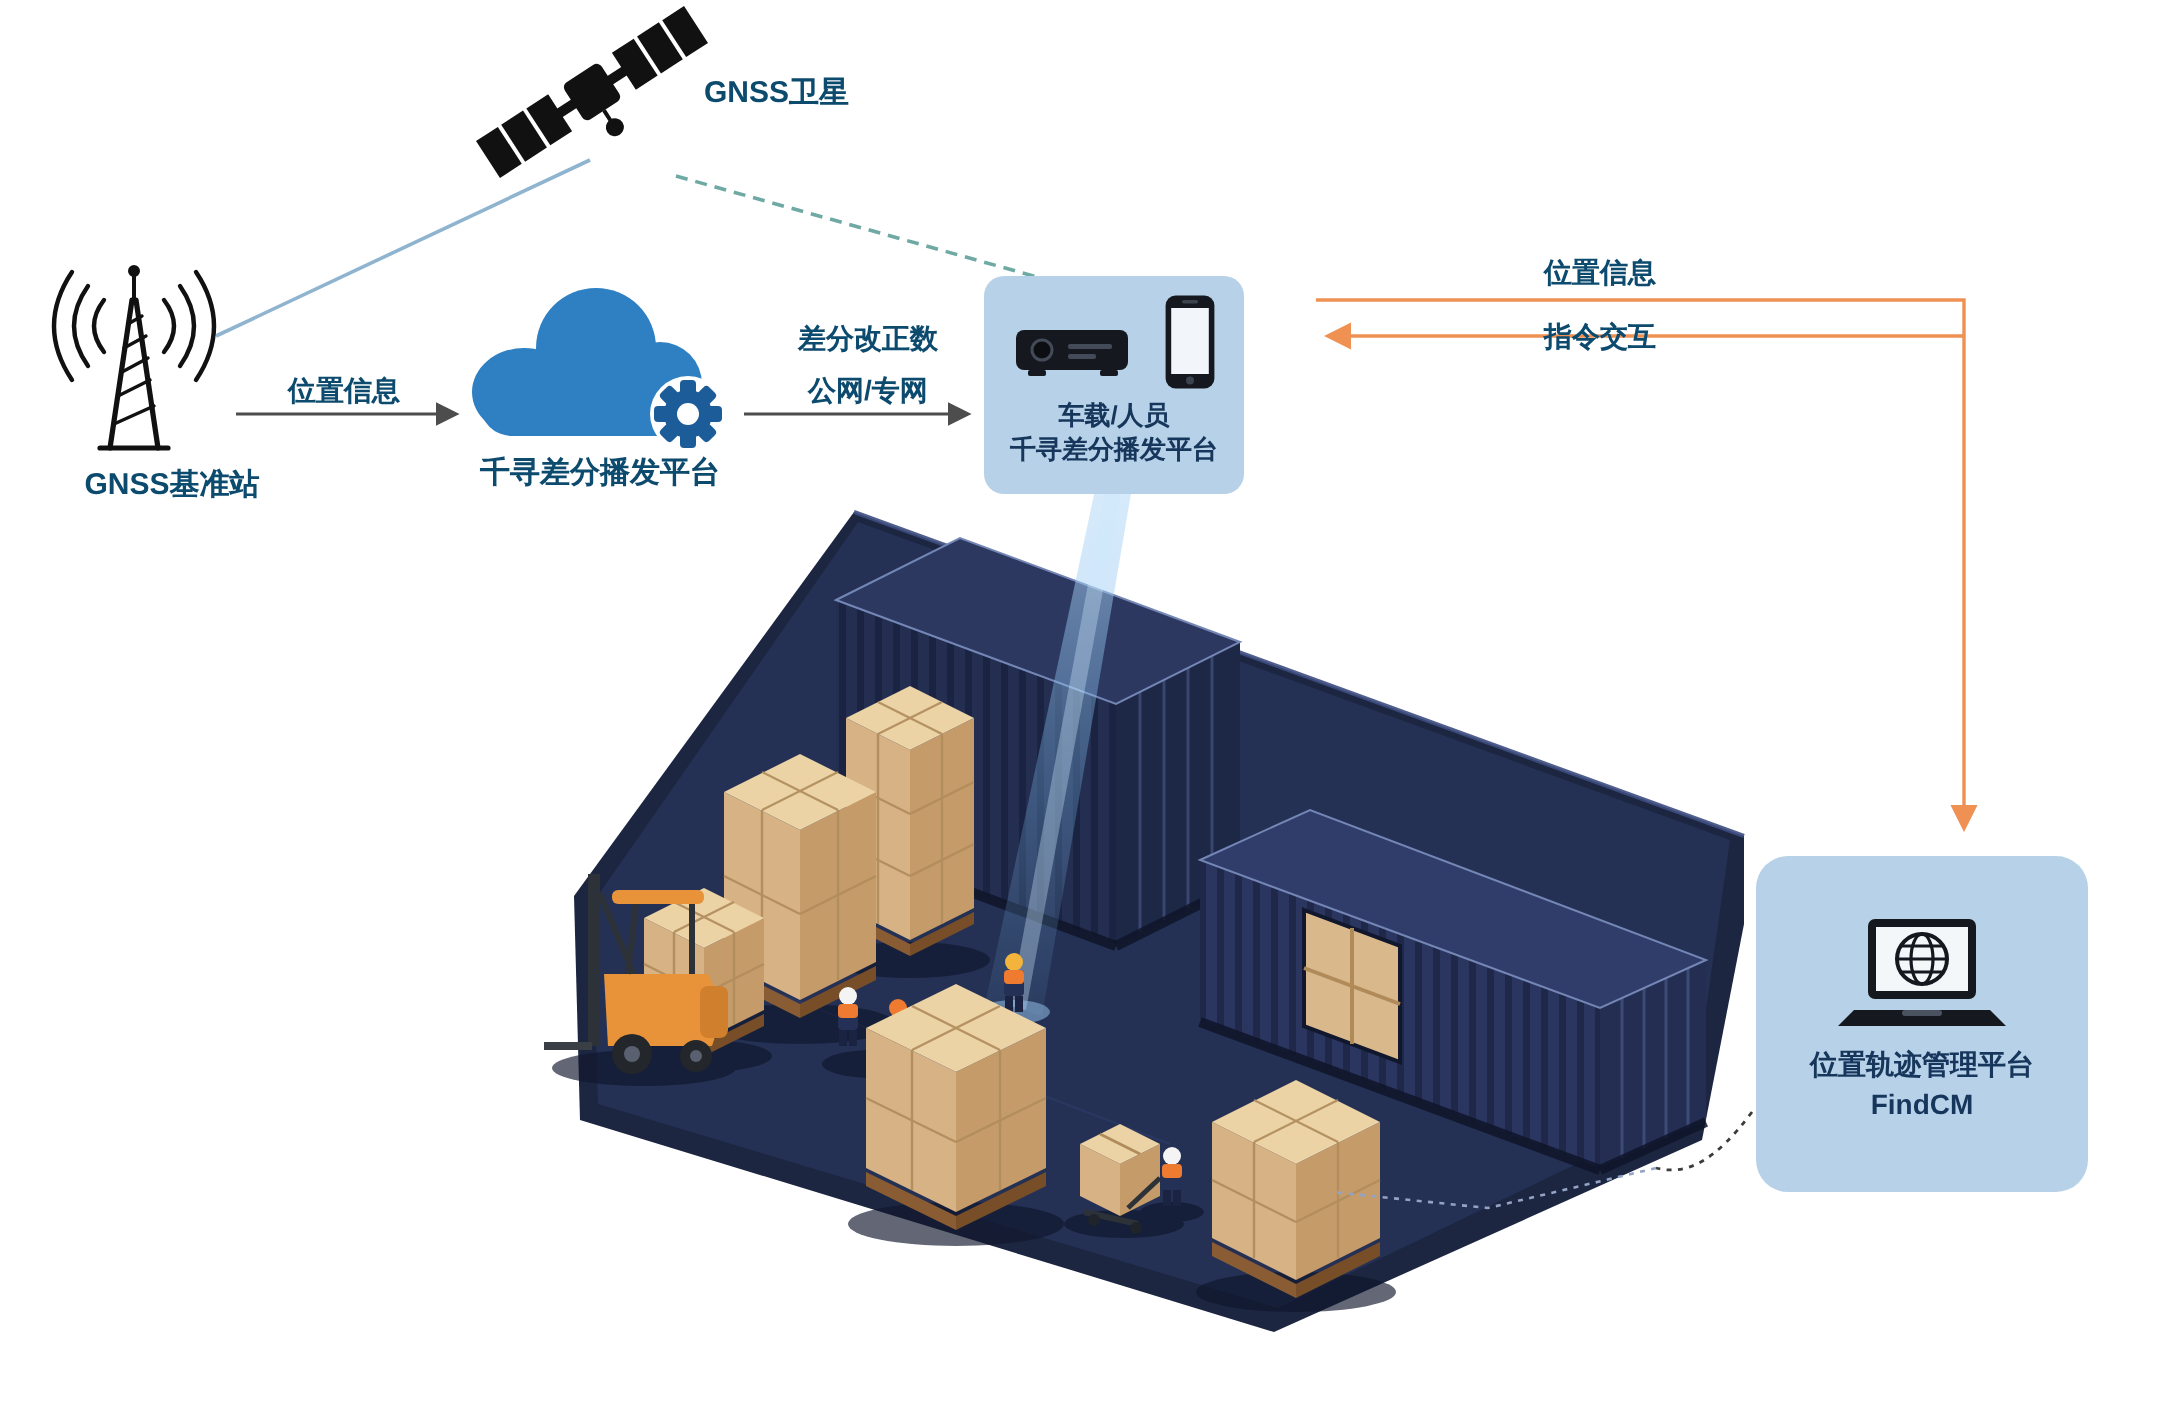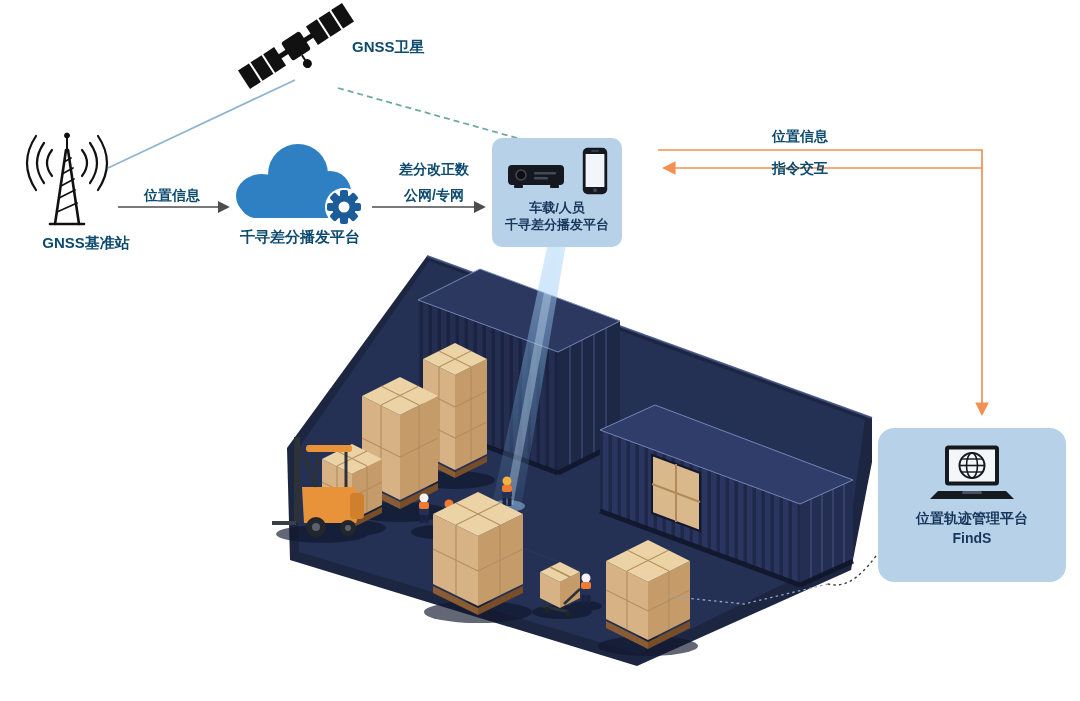--- a/index.html
+++ b/index.html
@@ -9,21 +9,21 @@
   .lbl{position:absolute;color:#0c4a6e;font-weight:700;text-align:center;line-height:1.5}
   .lbl.small{font-size:14px}
   .lbl.med{font-size:14px}
   .lbl.big{font-size:15px}
   .panel{position:absolute;background:#b7d2e8;display:flex;flex-direction:column;align-items:center;
          color:#17365c;font-weight:700;text-align:center}
   .panel .icons{display:flex;align-items:flex-end;gap:12px}
   #terminal-panel{left:492px;top:138px;width:130px;height:100px;padding-top:9px;border-radius:10px}
   #terminal-panel .pl{font-size:13px;line-height:17px}
   #terminal-panel .labels{margin-top:4px}
-  #finds-panel{left:878px;top:428px;width:188px;height:138px;padding-top:16px;border-radius:16px}
+  #finds-panel{left:878px;top:428px;width:166px;height:138px;padding-top:30px;border-radius:16px}
   #finds-panel .pl{font-size:14px;line-height:20px}
   #finds-panel .labels{margin-top:4px}
 </style>
 </head>
 <body>
 
 <div class="stage">
 
   <svg class="scene" viewBox="0 0 1080 701">
     <defs>
@@ -366,17 +366,17 @@
       <circle cx="42" cy="21.5" r="12.5" fill="none" stroke="#15181f" stroke-width="2"></circle>
       <ellipse cx="42" cy="21.5" rx="5.5" ry="12.5" fill="none" stroke="#15181f" stroke-width="1.6"></ellipse>
       <line x1="29.5" y1="21.5" x2="54.5" y2="21.5" stroke="#15181f" stroke-width="1.6"></line>
       <line x1="31.5" y1="15" x2="52.5" y2="15" stroke="#15181f" stroke-width="1.4"></line>
       <line x1="31.5" y1="28" x2="52.5" y2="28" stroke="#15181f" stroke-width="1.4"></line>
       <path d="M8,47 L76,47 L84,55 L0,55 Z" fill="#15181f"></path>
       <rect x="32" y="47" width="20" height="3" rx="1.5" fill="#4a5260"></rect>
     </svg>
     <div class="labels">
       <div class="pl">位置轨迹管理平台</div>
-      <div class="pl">FindS</div>
+      <div class="pl">FindCM</div>
     </div>
   </div>
 
 </div>
 
 </body></html>

